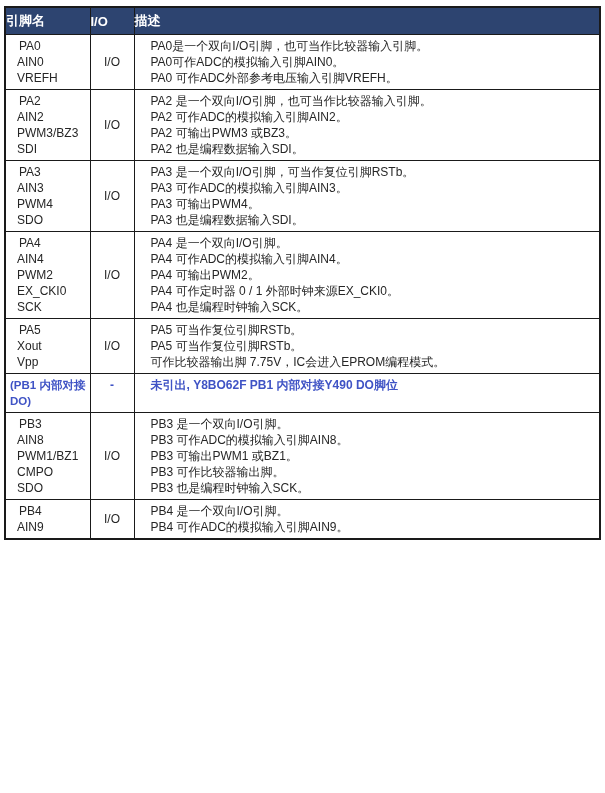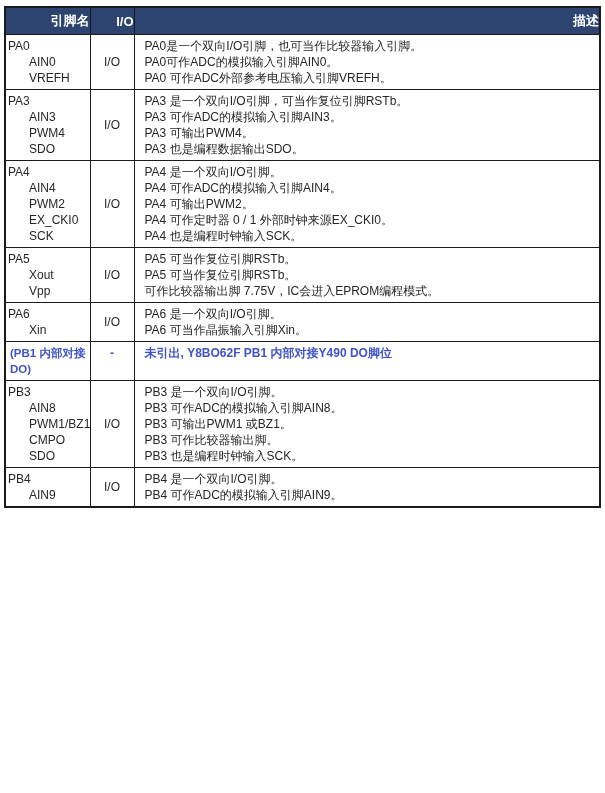--- a/index.html
+++ b/index.html
@@ -28,44 +28,44 @@
   col.c-pin{width:85px;}
   col.c-io{width:44px;}
   th,td{border:1px solid var(--border-color);}
   thead th{
     background:var(--header-bg);
     color:var(--header-text);
     font-size:13px;
     font-weight:bold;
     height:26px;
     padding:0;
-    text-align:right;
+    text-align:left;
     vertical-align:middle;
   }
   tbody td{
     font-size:12px;
     color:var(--body-text);
     padding:3px 0;
     vertical-align:top;
   }
   .pin-line{
     line-height:16px;
-    padding-left:2px;
+    padding-left:13px;
     white-space:nowrap;
   }
-  .pin-line.sub{padding-left:4px;margin-left:19px;}
+  .pin-line.sub{padding-left:11px;}
   .io-cell{
     text-align:center;
     vertical-align:middle;
     padding:0;
     line-height:16px;
   }
   .desc-line{
     line-height:16px;
-    padding-left:10px;
+    padding-left:16px;
     padding-right:4px;
     white-space:nowrap;
   }
   tr.hl{color:var(--highlight-text);font-weight:bold;}
   tr.hl td{color:var(--highlight-text);}
   tr.hl .pin-line{padding-left:4px;font-size:11.5px;}
   tr.hl .io-cell{vertical-align:top;padding-top:3px;}
 </style>
 </head>
 <body>
@@ -92,31 +92,46 @@
         </td>
         <td class="io-cell">I/O</td>
         <td>
           <div class="desc-line">PA0是一个双向I/O引脚，也可当作比较器输入引脚。</div>
           <div class="desc-line">PA0可作ADC的模拟输入引脚AIN0。</div>
           <div class="desc-line">PA0 可作ADC外部参考电压输入引脚VREFH。</div>
         </td>
       </tr>
       <tr>
         <td>
+          <div class="pin-line">PA2</div>
+          <div class="pin-line sub">AIN2</div>
+          <div class="pin-line sub">PWM3/BZ3</div>
+          <div class="pin-line sub">SDI</div>
+        </td>
+        <td class="io-cell">I/O</td>
+        <td>
+          <div class="desc-line">PA2 是一个双向I/O引脚，也可当作比较器输入引脚。</div>
+          <div class="desc-line">PA2 可作ADC的模拟输入引脚AIN2。</div>
+          <div class="desc-line">PA2 可输出PWM3 或BZ3。</div>
+          <div class="desc-line">PA2 也是编程数据输入SDI。</div>
+        </td>
+      </tr>
+      <tr>
+        <td>
           <div class="pin-line">PA3</div>
           <div class="pin-line sub">AIN3</div>
           <div class="pin-line sub">PWM4</div>
           <div class="pin-line sub">SDO</div>
         </td>
         <td class="io-cell">I/O</td>
         <td>
           <div class="desc-line">PA3 是一个双向I/O引脚，可当作复位引脚RSTb。</div>
           <div class="desc-line">PA3 可作ADC的模拟输入引脚AIN3。</div>
           <div class="desc-line">PA3 可输出PWM4。</div>
-          <div class="desc-line">PA3 也是编程数据输出SDO。</div>
+          <div class="desc-line">PA3 也是编程数据输入SDI。</div>
         </td>
       </tr>
       <tr>
         <td>
           <div class="pin-line">PA4</div>
           <div class="pin-line sub">AIN4</div>
           <div class="pin-line sub">PWM2</div>
           <div class="pin-line sub">EX_CKI0</div>
           <div class="pin-line sub">SCK</div>
         </td>
@@ -135,31 +150,20 @@
           <div class="pin-line sub">Xout</div>
           <div class="pin-line sub">Vpp</div>
         </td>
         <td class="io-cell">I/O</td>
         <td>
           <div class="desc-line">PA5 可当作复位引脚RSTb。</div>
           <div class="desc-line">PA5 可当作复位引脚RSTb。</div>
           <div class="desc-line">可作比较器输出脚 7.75V，IC会进入EPROM编程模式。</div>
         </td>
       </tr>
-      <tr>
-        <td>
-          <div class="pin-line">PA6</div>
-          <div class="pin-line sub">Xin</div>
-        </td>
-        <td class="io-cell">I/O</td>
-        <td>
-          <div class="desc-line">PA6 是一个双向I/O引脚。</div>
-          <div class="desc-line">PA6 可当作晶振输入引脚Xin。</div>
-        </td>
-      </tr>
       <tr class="hl">
         <td>
           <div class="pin-line">(PB1 内部对接</div>
           <div class="pin-line">DO)</div>
         </td>
         <td class="io-cell">-</td>
         <td>
           <div class="desc-line">未引出, Y8BO62F PB1 内部对接Y490 DO脚位</div>
         </td>
       </tr>

